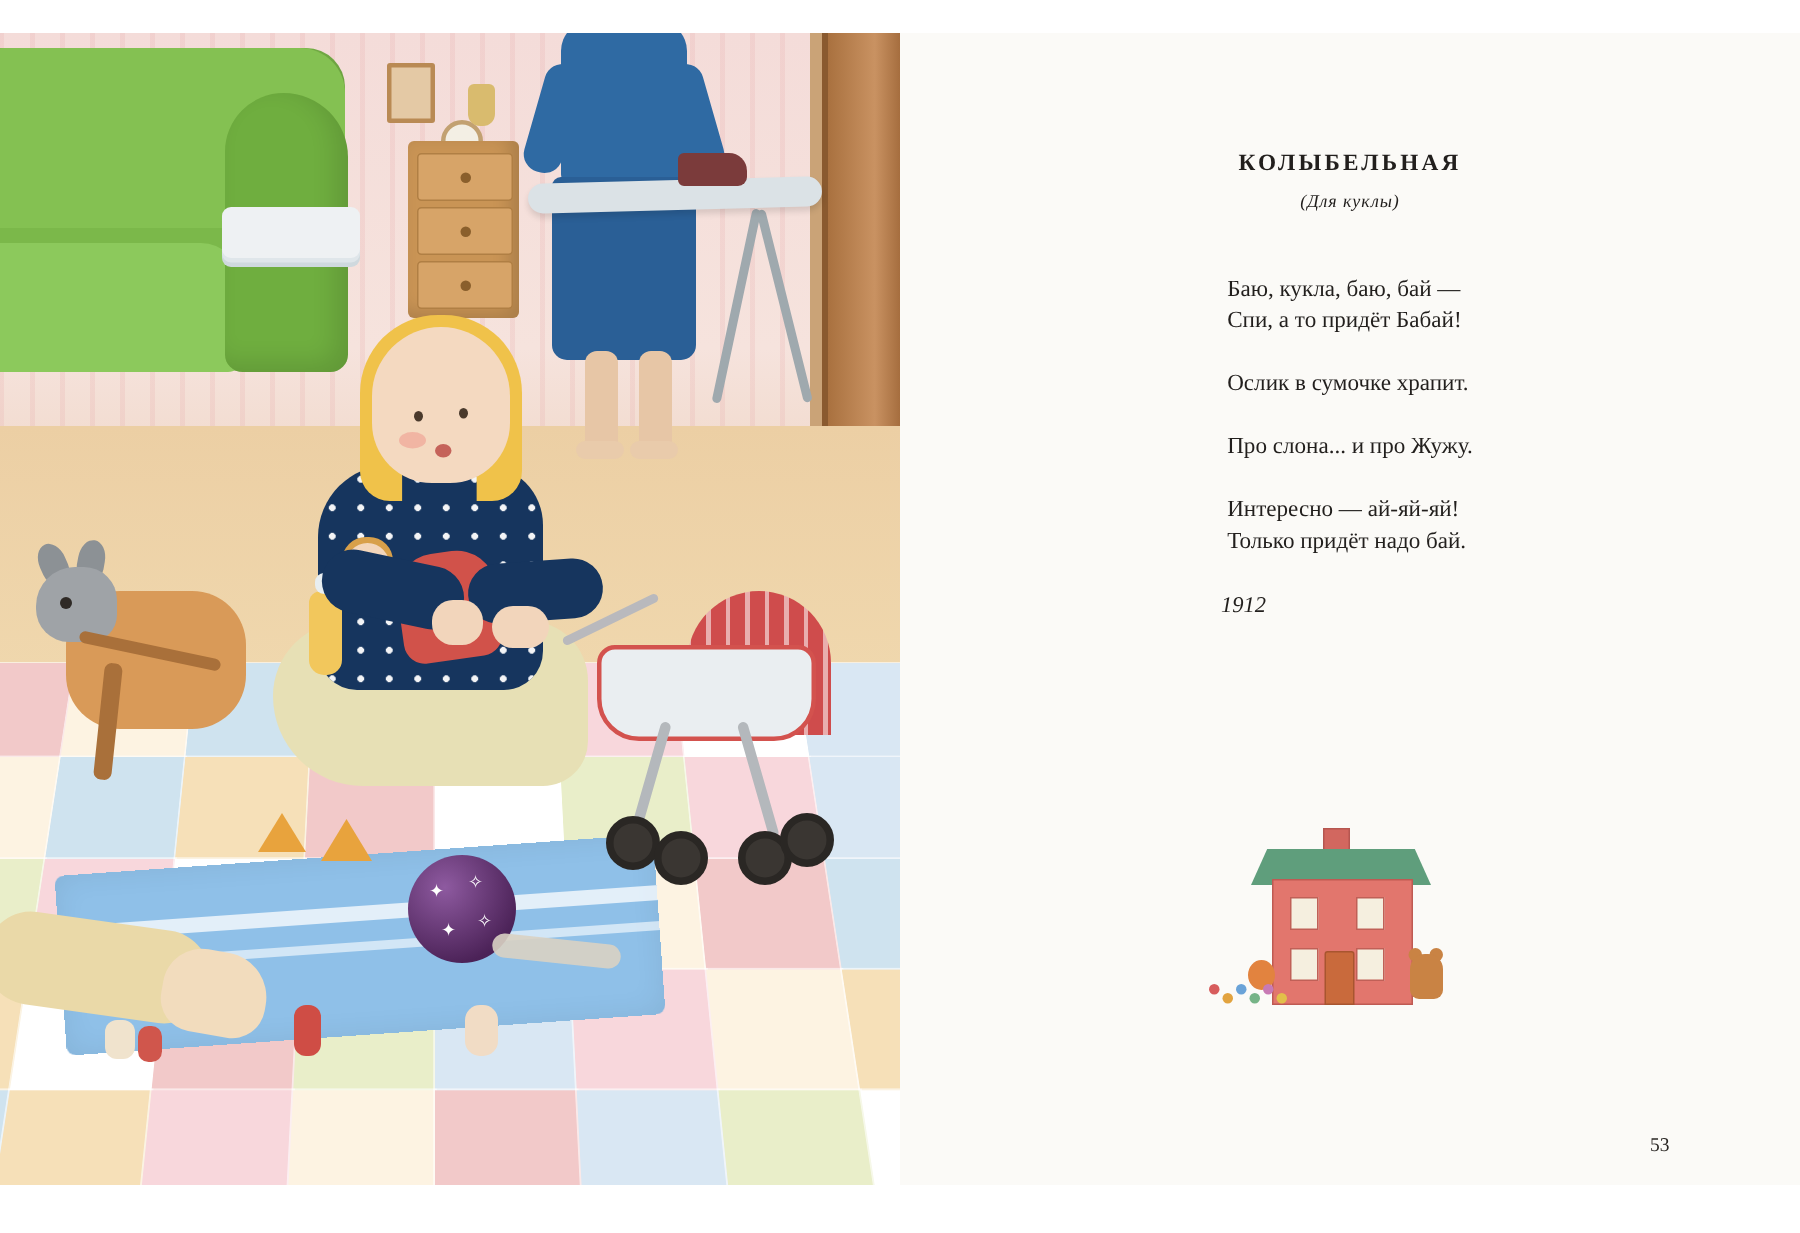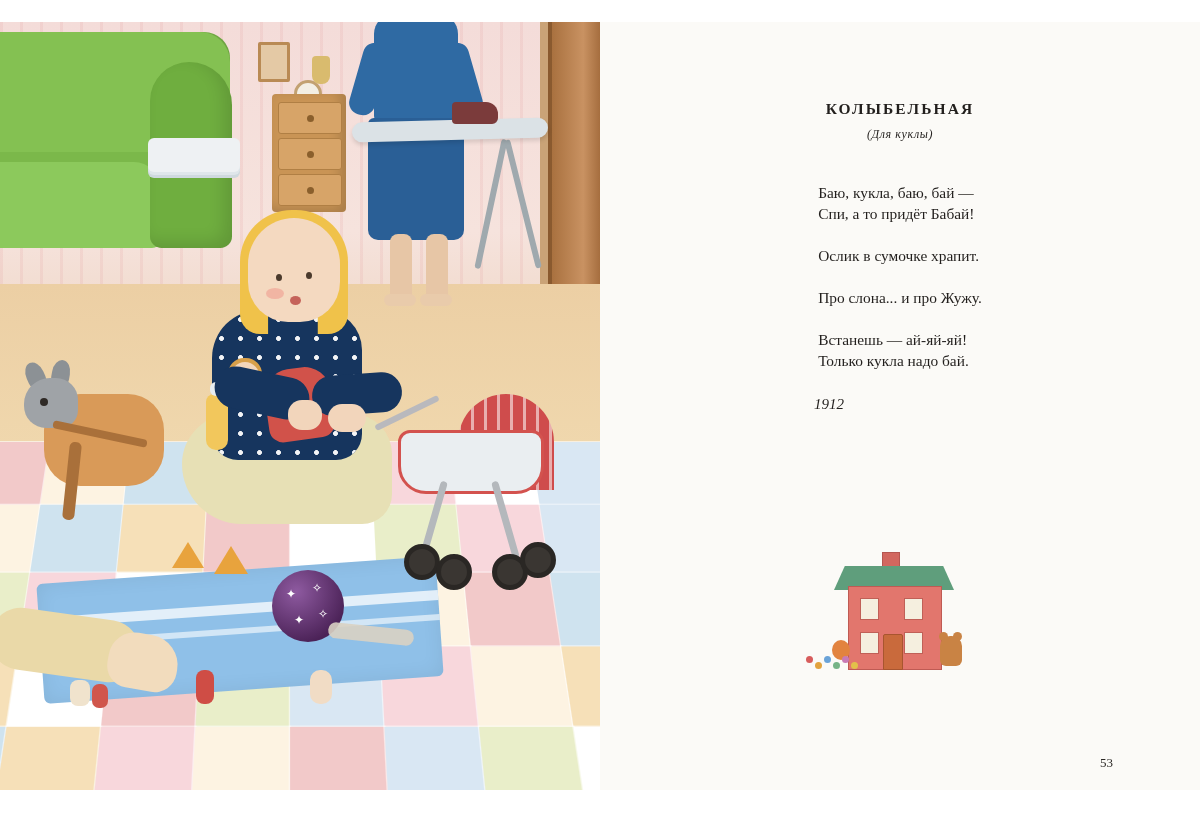--- a/index.html
+++ b/index.html
@@ -691,22 +691,22 @@
       <div class="poem-title">КОЛЫБЕЛЬНАЯ</div>
       <div class="poem-subtitle">(Для куклы)</div>
       <div class="stanzas" id="stanzas"><div class="stanza">
             <div class="line">Баю, кукла, баю, бай —</div>
             <div class="line">Спи, а то придёт Бабай!</div>
           </div><div class="stanza">
             <div class="line">Ослик в сумочке храпит.</div>
           </div><div class="stanza">
             <div class="line">Про слона... и про Жужу.</div>
           </div><div class="stanza">
-            <div class="line">Встанешь — ай-яй-яй!</div>
-            <div class="line">Только кукла надо бай.</div>
+            <div class="line">Интересно — ай-яй-яй!</div>
+            <div class="line">Только придёт надо бай.</div>
           </div></div>
       <div style="text-align:left; display:block;">
         <div class="poem-year" style="margin-left:214px;">1912</div>
       </div>
     </div>
 
     <div class="vignette" style="left:190px; top:518px;">
       <div class="chimney"></div>
       <div class="roof"></div>
       <div class="house-body"></div>

